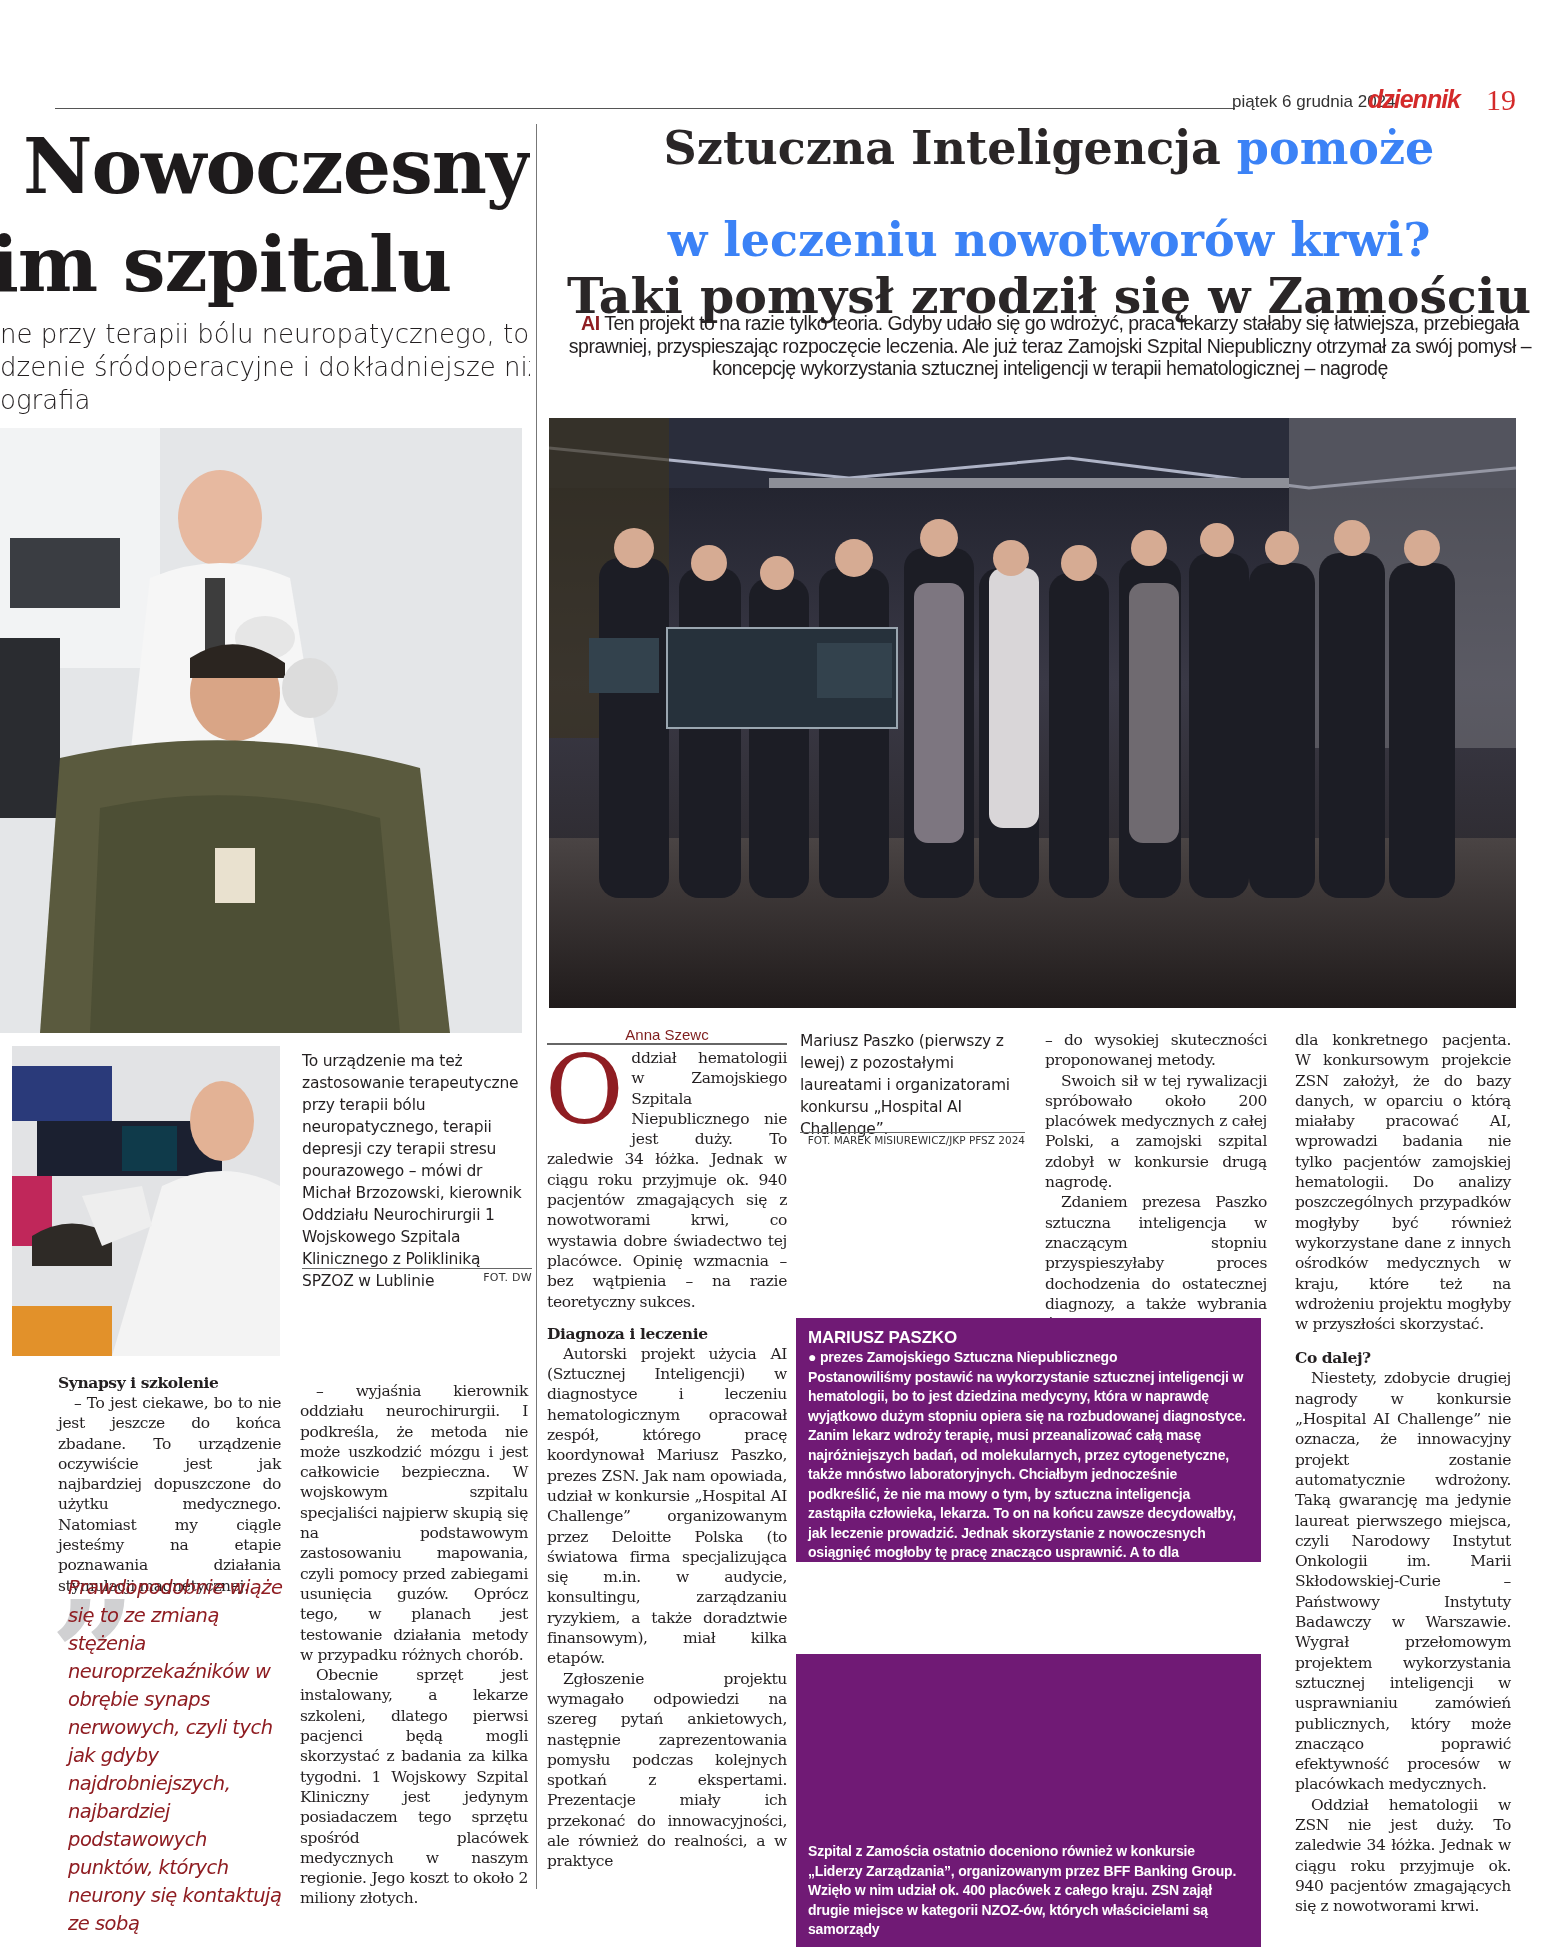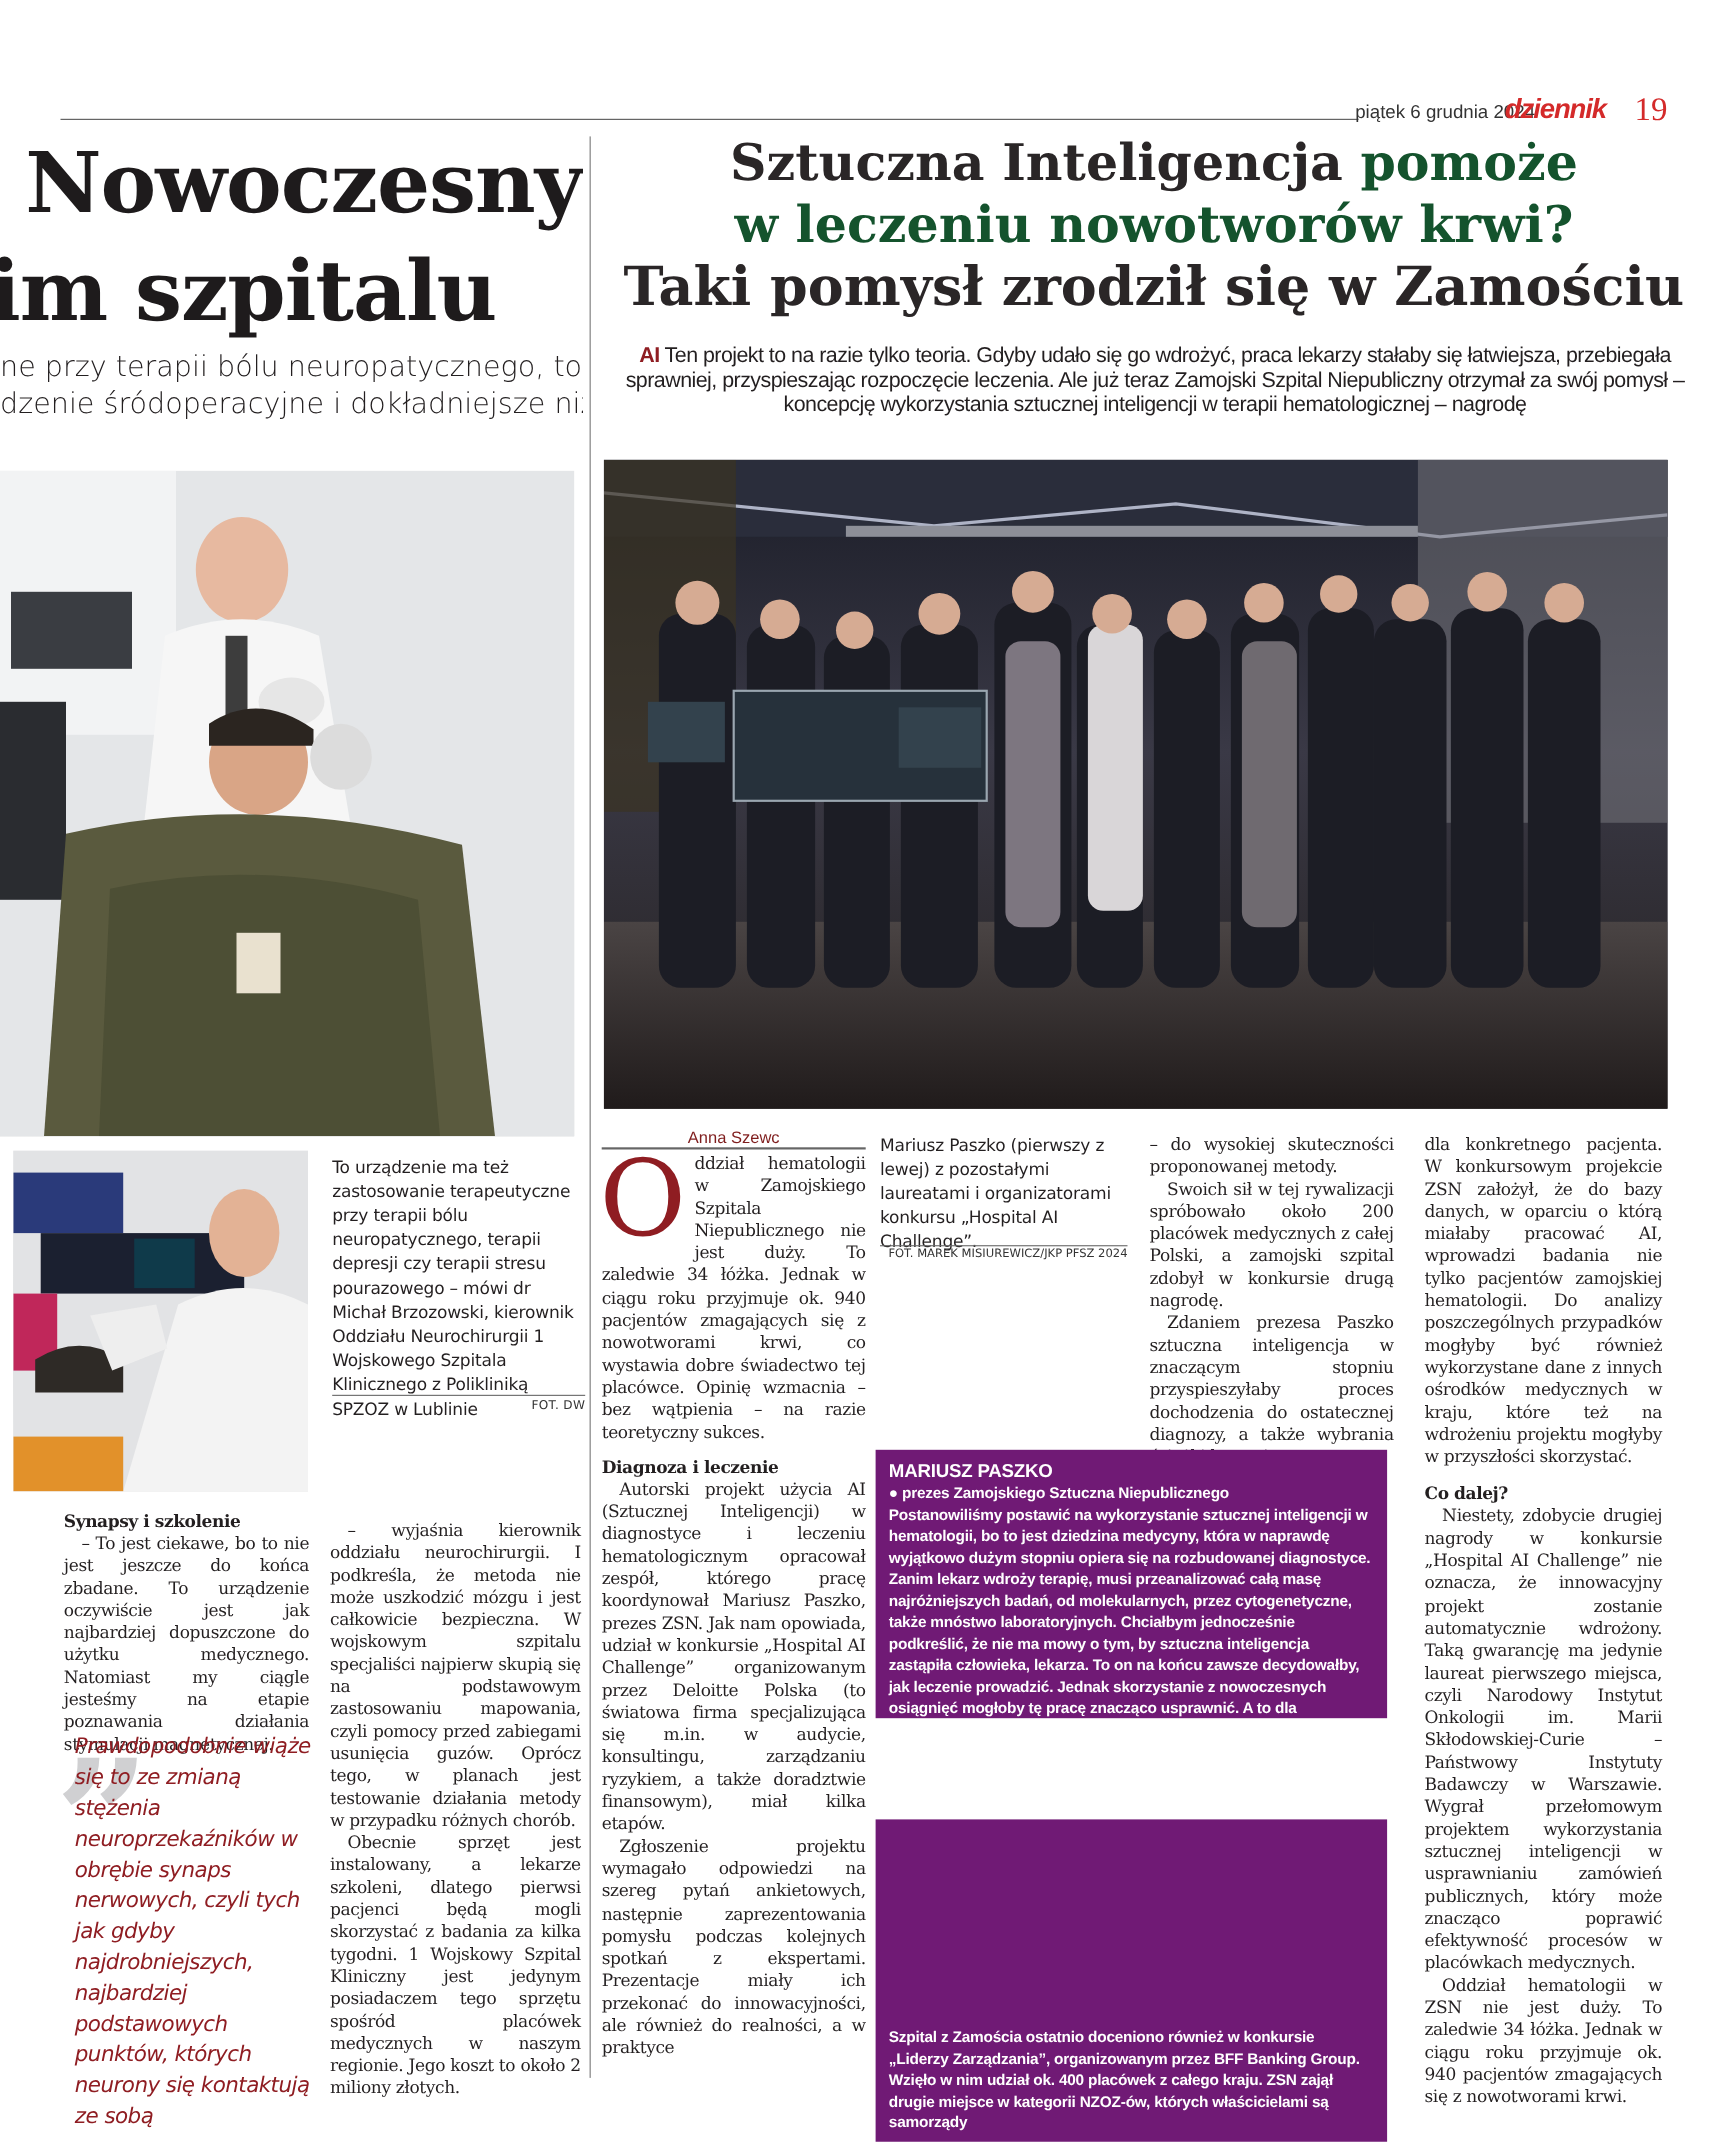--- a/index.html
+++ b/index.html
@@ -19,21 +19,21 @@
   
   .l-head { left: 0; top: 118px; width: 530px; font-family: "DejaVu Serif", serif; font-weight: bold; font-size: 76px; line-height: 98px; color: #1e1b1c; letter-spacing: -1px; white-space: nowrap; overflow: hidden; }
   .l-head .line { display: block; }
   .l-head .line1 { margin-left: -28px; }
   .l-head .line2 { margin-left: -10px; }
   .l-lead { left: 0; top: 318px; width: 530px; font-family: "DejaVu Sans", sans-serif; font-size: 26px; line-height: 33px; color: #231f20; font-weight: 300; white-space: nowrap; overflow: hidden; }
   .l-lead span { display: block; }
 
   
   .r-head { left: 540px; top: 120px; width: 1018px; text-align: center; font-family: "DejaVu Serif", serif; font-weight: bold; font-size: 46px; line-height: 56px; color: #2a2627; }
-  .r-head .accent { color: #14532d; }
+  .r-head .accent { color: #3b82f6; margin-top: 36px; }
   .r-head .big { font-size: 49px; }
   .r-lead { left: 560px; top: 312px; width: 980px; text-align: center; font-family: "Liberation Sans", sans-serif; font-size: 19.5px; line-height: 22.5px; color: #231f20; letter-spacing: -0.5px; }
   .r-lead .tag { color: #8f1d22; font-weight: bold; }
 
   
   .photo { overflow: hidden; }
   .photo-left { left: 0; top: 428px; width: 522px; height: 605px; background: linear-gradient(180deg, #e9eaec 0%, #dfe2e5 40%, #c9ccce 100%); }
   .photo-main { left: 549px; top: 418px; width: 967px; height: 590px; background: linear-gradient(180deg, #1d1e26 0%, #2c2c3a 35%, #3b3a44 60%, #2a2628 100%); }
   .photo-small { left: 12px; top: 1046px; width: 268px; height: 310px; background: linear-gradient(180deg, #e9e9ea 0%, #d9dadc 60%, #efefef 100%); }
 
@@ -79,20 +79,21 @@
 <div class="abs pagenum">19</div>
 <div class="abs col-divider"></div>
 
 <div class="abs l-head">
   <span class="line line1">. Nowoczesny</span>
   <span class="line line2">im szpitalu</span>
 </div>
 <div class="abs l-lead">
   <span>ne przy terapii bólu neuropatycznego, to jest</span>
   <span> dzenie śródoperacyjne i dokładniejsze niż</span>
+  <span>ografia</span>
 </div>
 
 <div class="abs photo photo-left">
   <svg width="522" height="605" viewBox="0 0 522 605">
     <rect x="0" y="0" width="522" height="605" fill="#e4e6e8"></rect>
     <rect x="0" y="0" width="160" height="240" fill="#f2f3f4"></rect>
     <rect x="10" y="110" width="110" height="70" fill="#3a3d42"></rect>
     <rect x="0" y="210" width="60" height="180" fill="#2a2c30"></rect>
     <ellipse cx="220" cy="90" rx="42" ry="48" fill="#e7b9a0"></ellipse>
     <path d="M150 150 Q220 120 290 150 L320 330 L130 330 Z" fill="#f6f6f6"></path>

